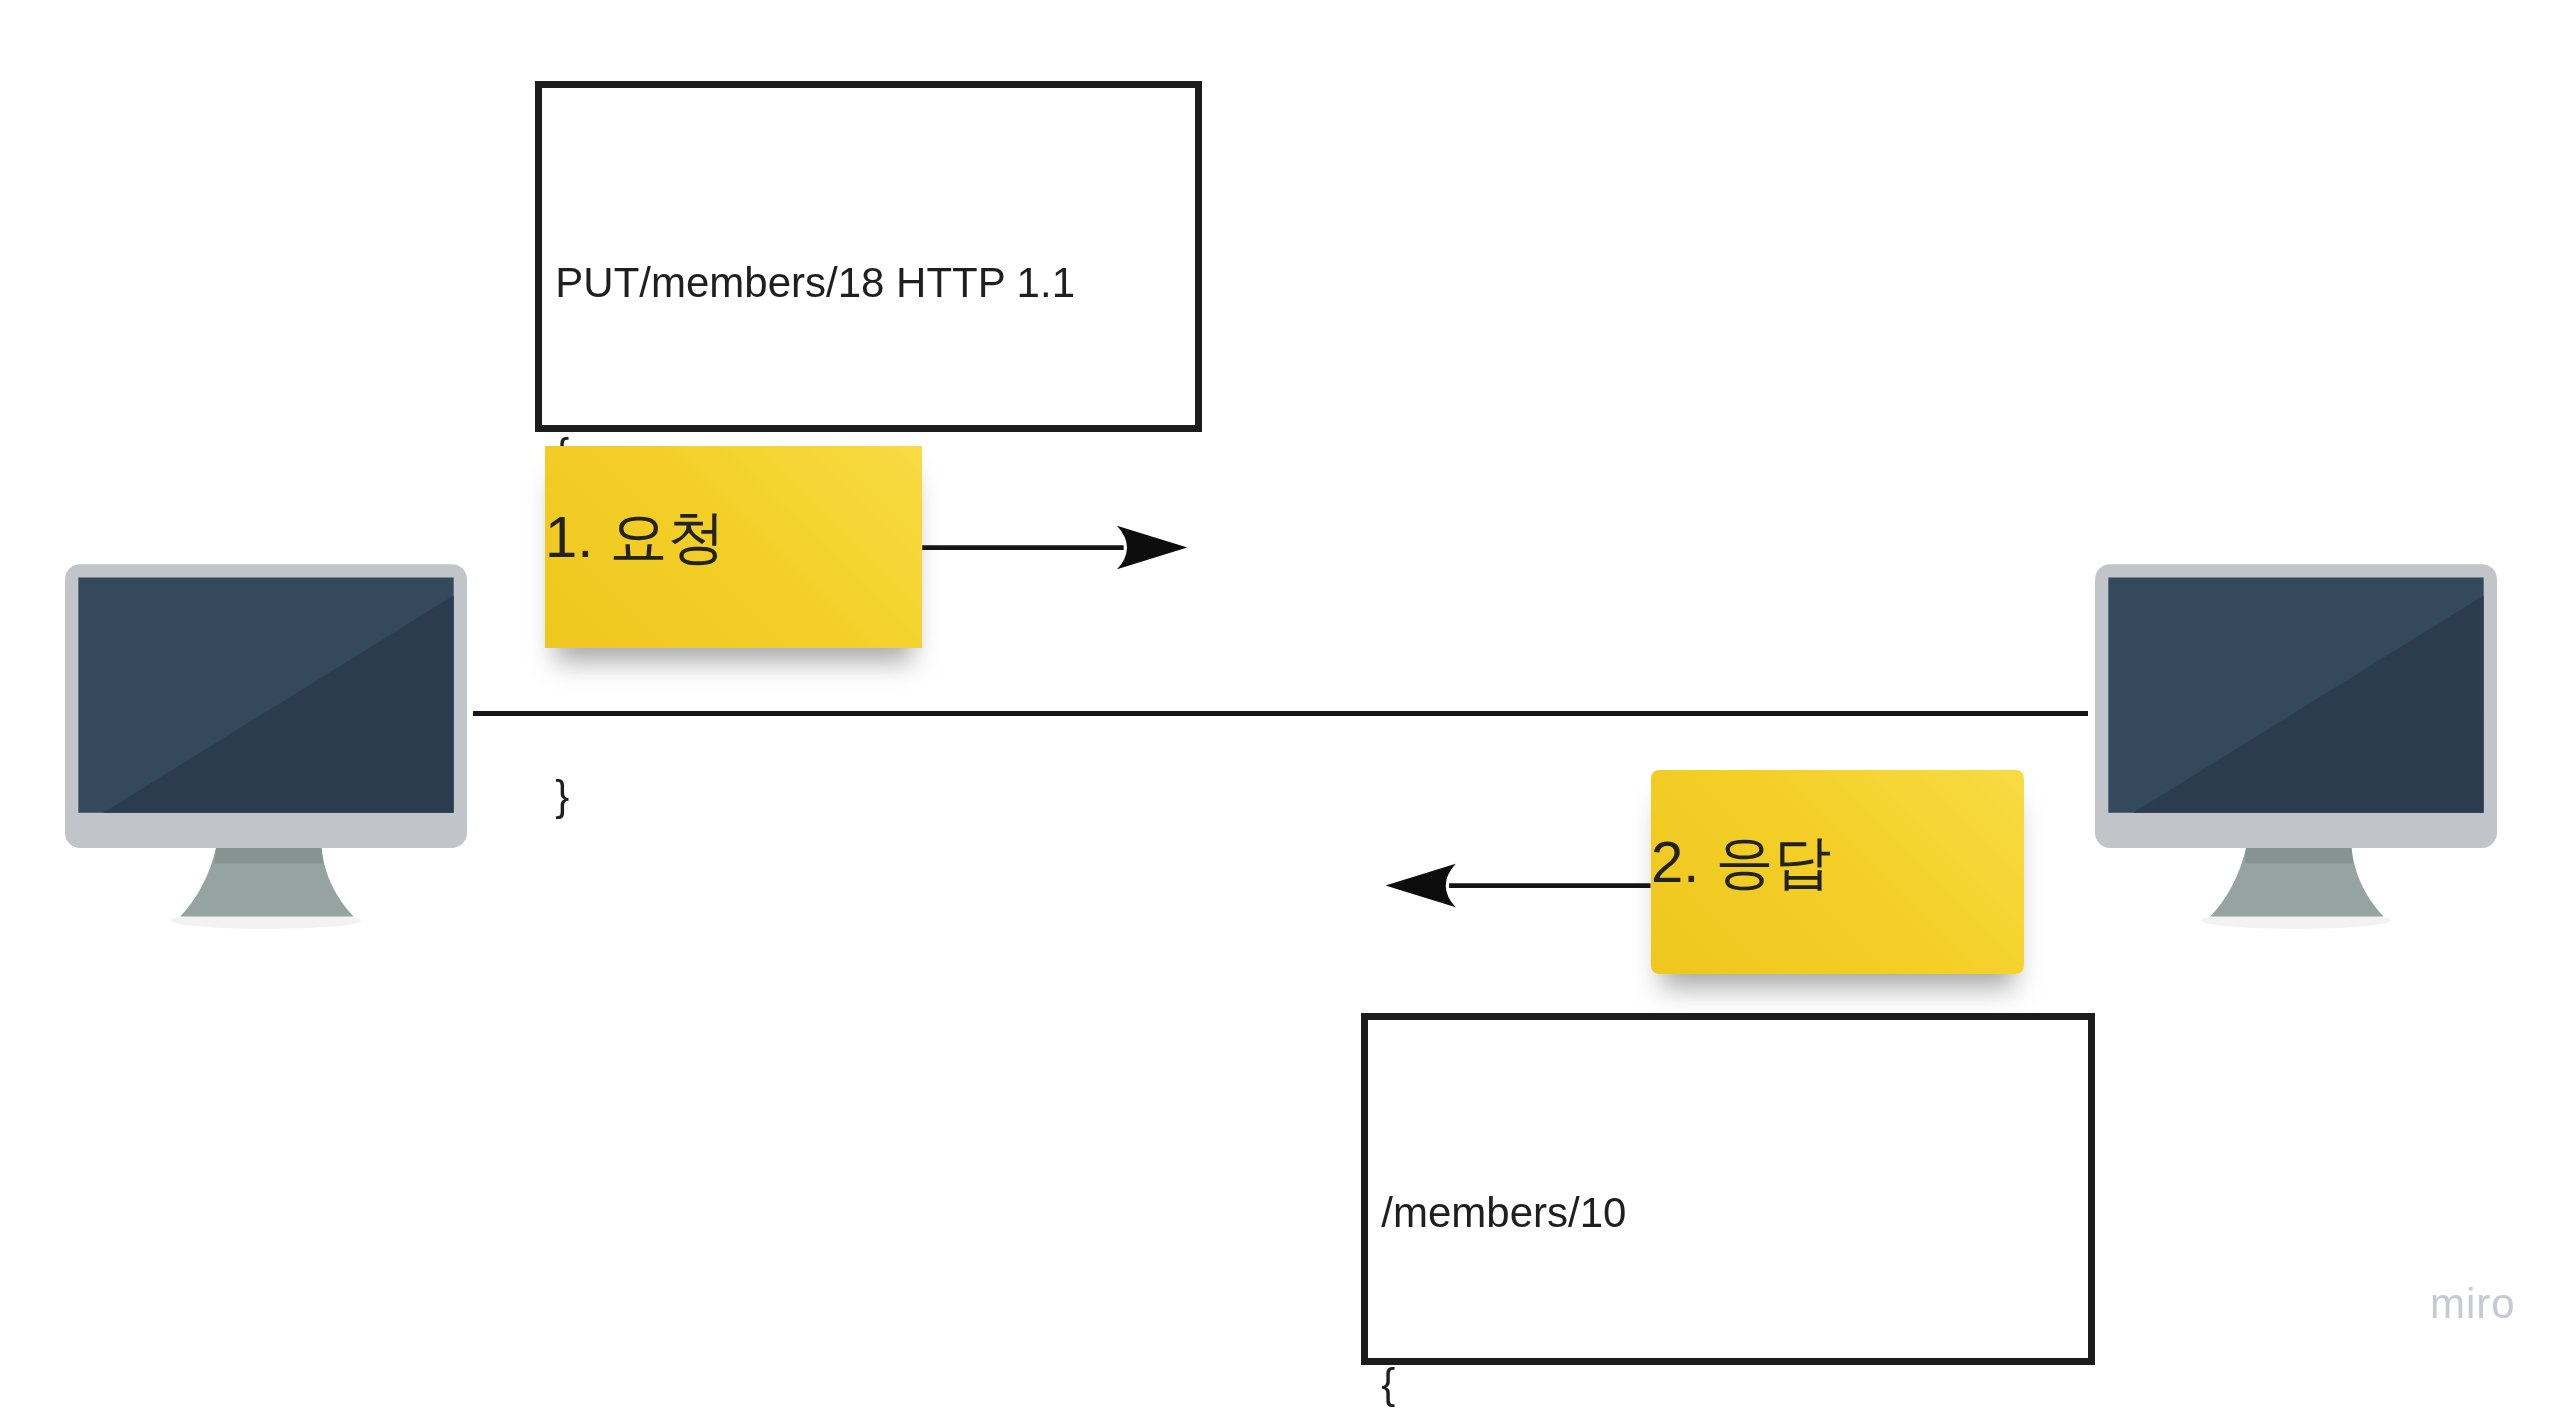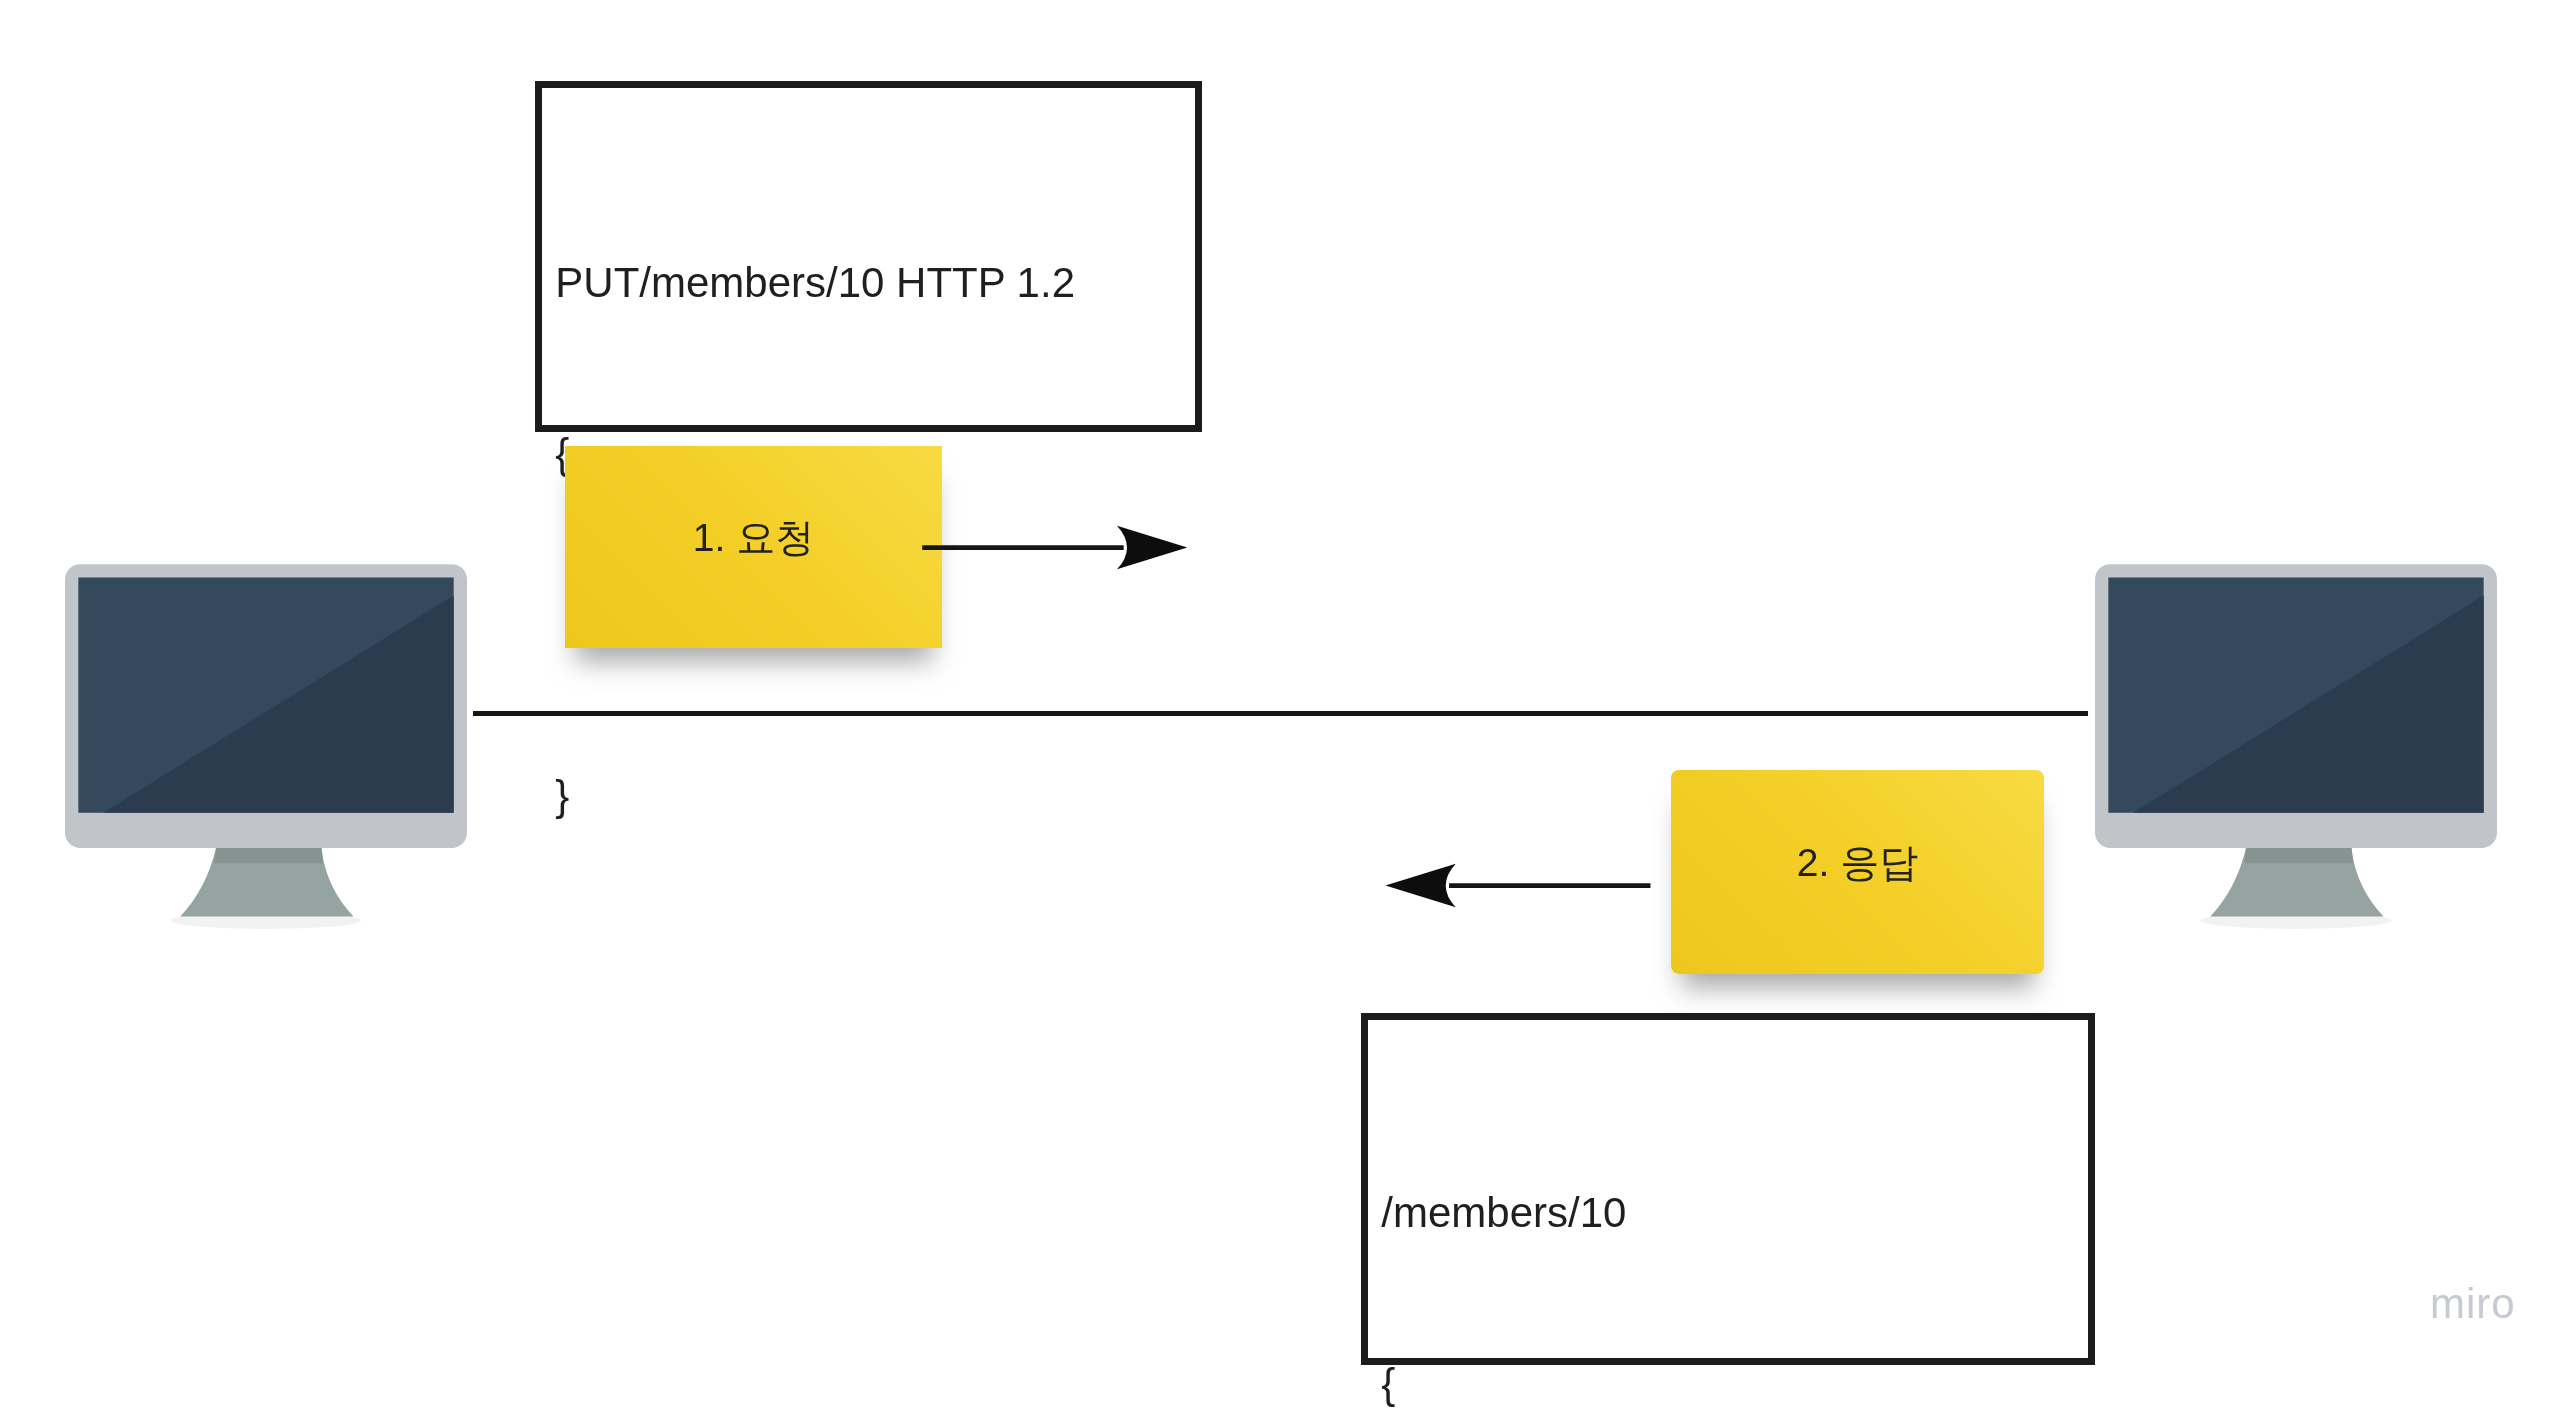--- a/index.html
+++ b/index.html
@@ -23,26 +23,25 @@
     padding:52px 19px 0 13.3px;
     white-space:pre;
   }
   .msg-box .indent{padding-left:40px;}
   .msg-box .bold{font-weight:normal;}
   #request-box{left:535px;top:81px;width:667px;height:351px;}
   #response-box{left:1361px;top:1013px;width:734px;height:352px;padding-top:50px;}
   
   .sticky{
     position:absolute;
-    display:flex;align-items:center;justify-content:center;
+    display:flex;align-items:center;
     background:linear-gradient(225deg,#f8db43 0%,#f3cf27 48%,#eec71e 100%);
     box-shadow:0 23px 25px -9.5px rgba(95,95,95,0.55);
-    font-size:39px;
+    font-size:58px;
     color:#222;
-    margin-left:20px;
   }
   .sticky span{transform:translateY(-9.5px);}
   #note-request{left:545px;top:446px;width:377px;height:202px;}
   #note-response{left:1651px;top:770px;width:373px;height:204px;border-radius:8px;}
   
   #link-line{
     position:absolute;left:473px;top:711px;width:1615px;height:4.8px;
     background:#151515;
   }
   
@@ -59,21 +58,21 @@
     font-size:42px;font-weight:normal;letter-spacing:1px;
     color:#c7c9d3;
   }
 </style>
 </head>
 <body>
 
 <div class="board">
 
   <div class="msg-box" id="request-box">
-    <div><span class="bold">PUT</span><span>/members/10 HTTP 1.2</span></div>
+    <div><span class="bold">PUT</span><span>/members/18 HTTP 1.1</span></div>
     <div>{</div>
     <div class="indent">"age": 28</div>
     <div>}</div>
   </div>
 
   <div class="sticky" id="note-request">
     <span>1. 요청</span>
   </div>
 
   <svg class="arrow" id="arrow-request" width="276" height="57" viewBox="0 0 290 60">

